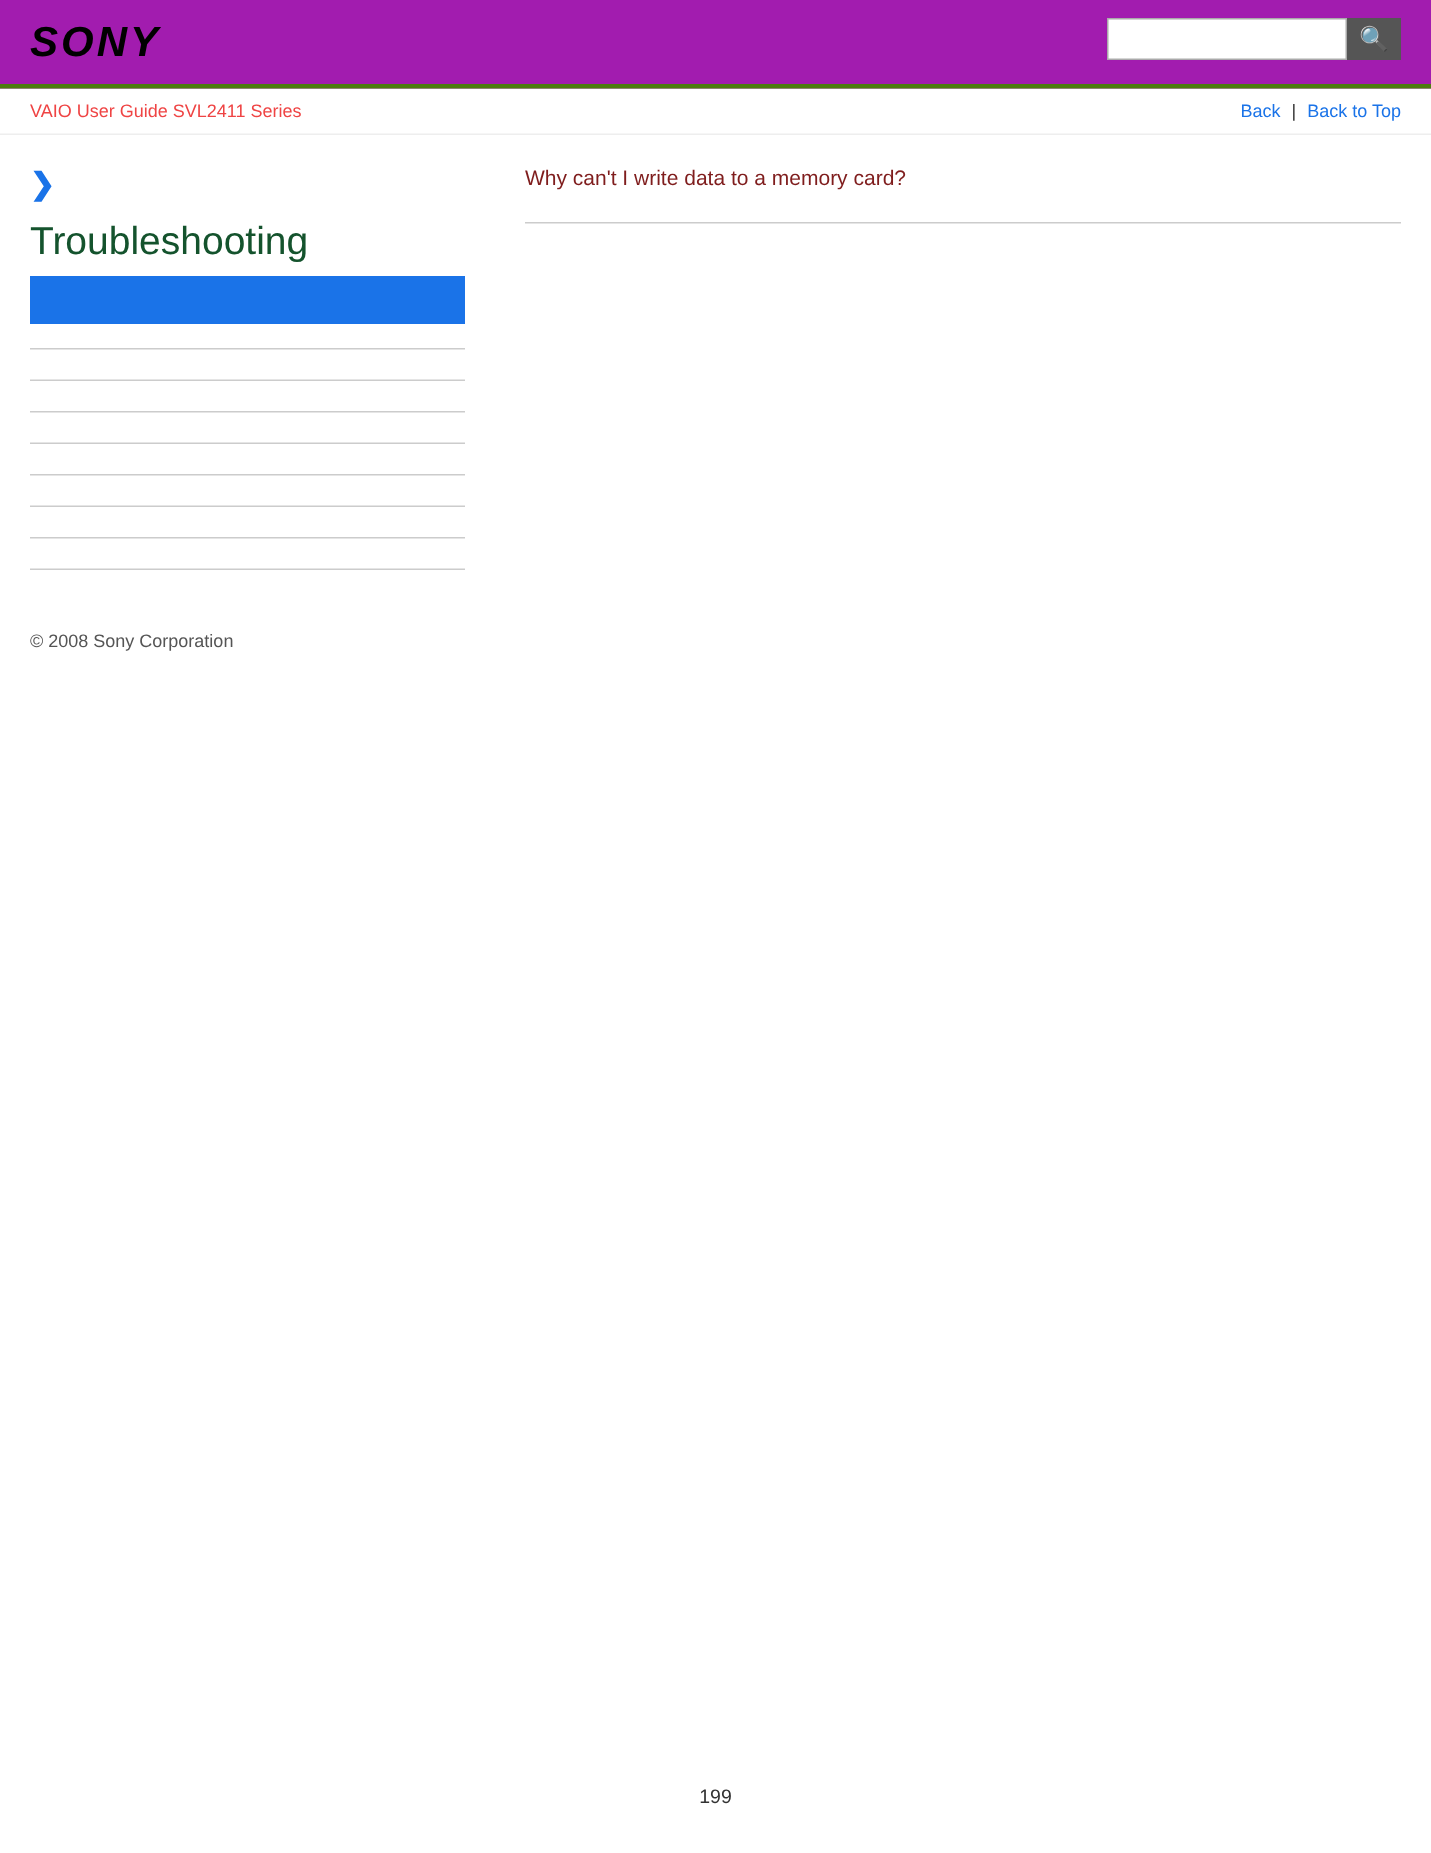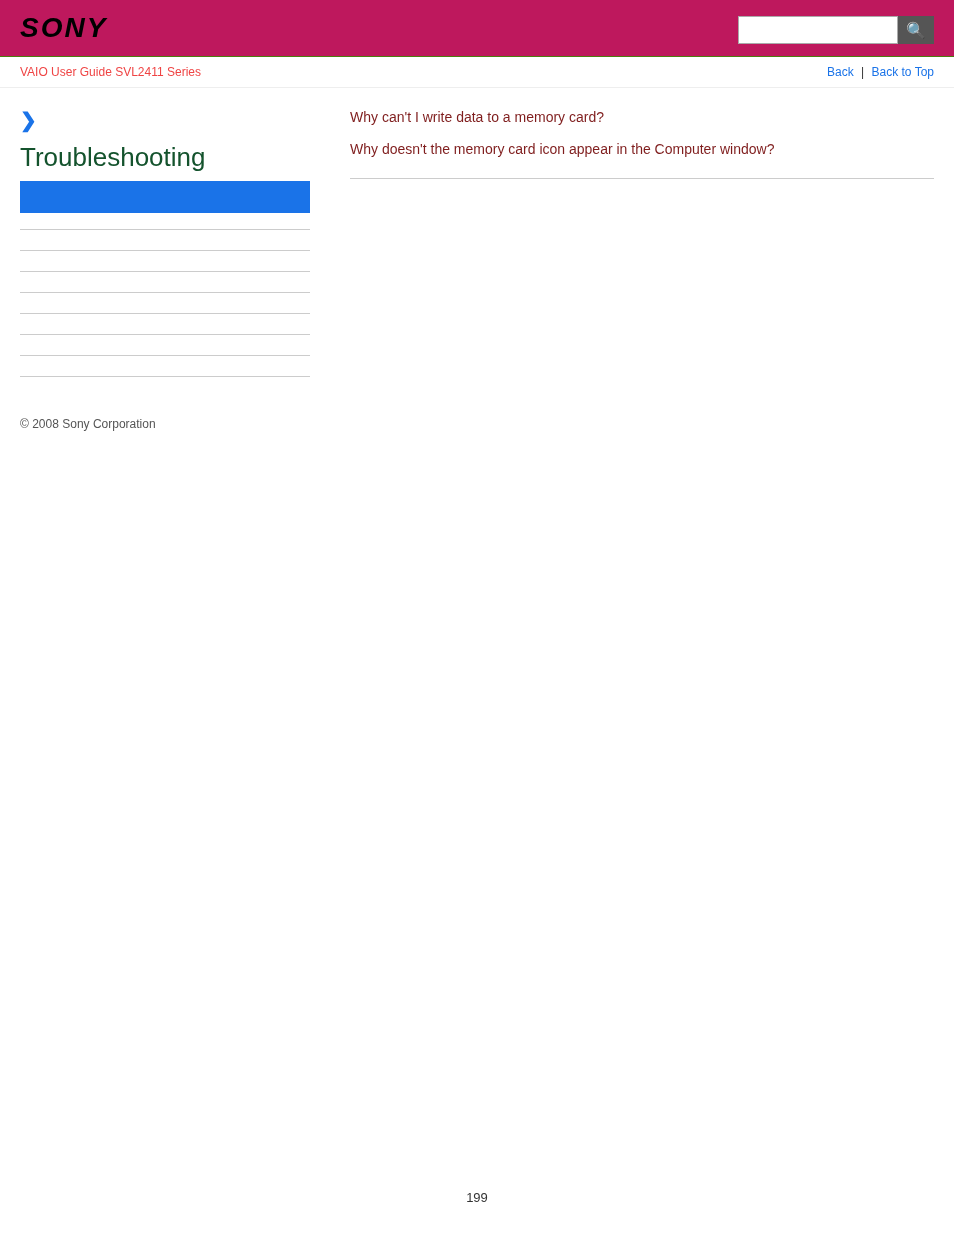--- a/index.html
+++ b/index.html
@@ -12,25 +12,25 @@
       font-family: Arial, sans-serif;
       background: #fff;
       color: #333;
       width: 954px;
       min-height: 1235px;
       position: relative;
     }
 
     
     .header {
-      background: #be185d;
-      border-bottom: 1px solid #4d7c0f;
+      background: #a21caf;
+      border-bottom: 3px solid #4d7c0f;
       padding: 12px 20px;
       display: flex;
-      align-items: flex-end;
+      align-items: flex-start;
       justify-content: space-between;
     }
 
     .sony-logo {
       font-size: 28px;
       font-weight: 900;
       color: #000;
       letter-spacing: 2px;
       font-style: italic;
     }
@@ -226,23 +226,20 @@
       <li class="sidebar-item"></li>
       <li class="sidebar-item"></li>
     </ul>
   </div>
 
   <div class="main-content">
     <ul class="content-links">
       <li class="content-link-item">
         <a>Why can't I write data to a memory card?</a>
       </li>
-      <li class="content-link-item">
-        <a>Why doesn't the memory card icon appear in the Computer window?</a>
-      </li>
     </ul>
     <hr class="content-divider">
   </div>
 
 </div>
 
 <div class="footer">
   <span>© 2008 Sony Corporation</span>
 </div>
 

